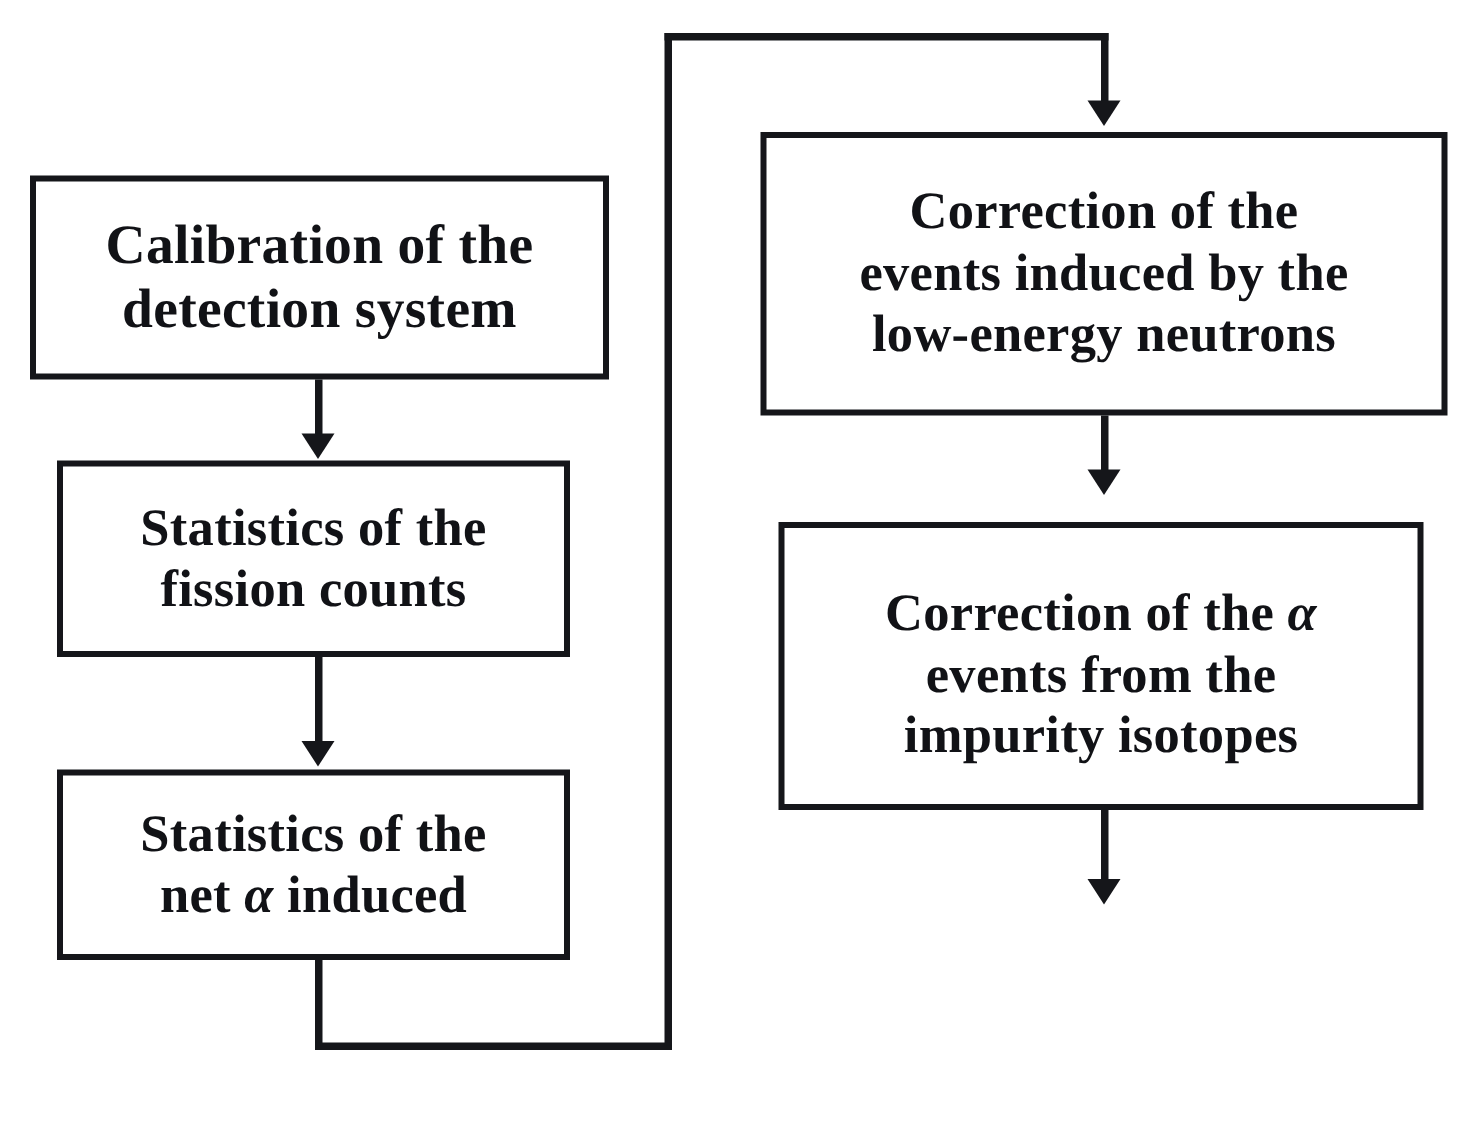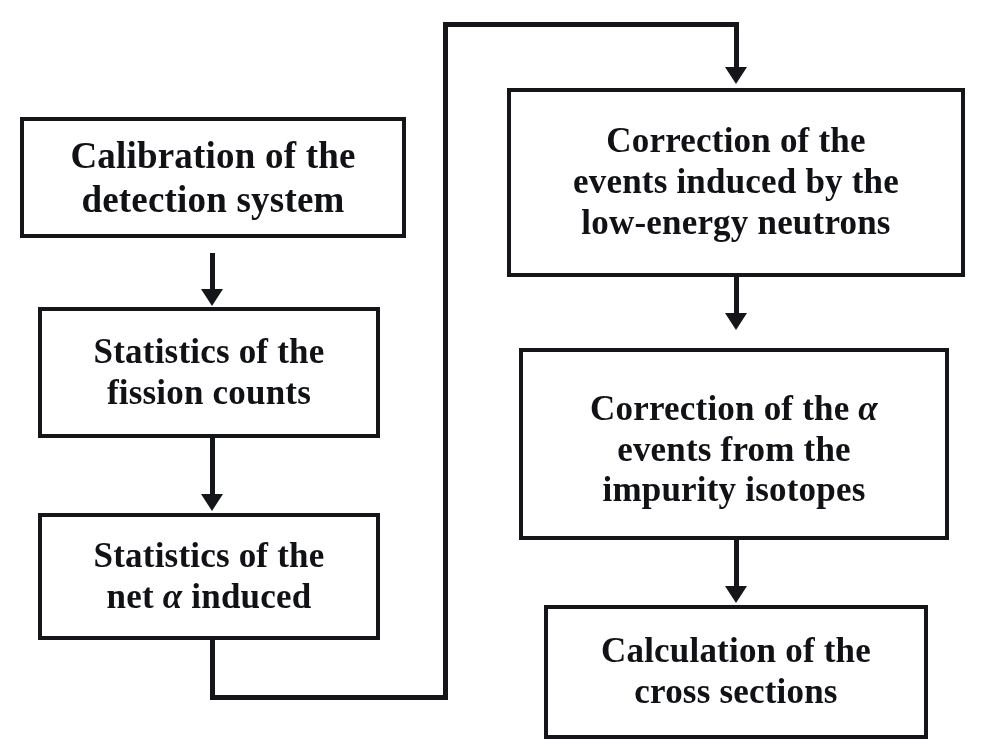--- a/index.html
+++ b/index.html
@@ -27,21 +27,21 @@
   }
   .node .label {
     font-weight: bold;
     color: #111216;
     line-height: 1.17;
     padding: 0 6px;
     letter-spacing: 0.2px;
     white-space: pre-line;
   }
   
-  #node-calibration      { left: 20px;  top: 117px; width: 386px; height: 121px; }
+  #node-calibration      { left: 20px;  top: 117px; width: 386px; height: 136px; }
   #node-fission-stats    { left: 38px;  top: 307px; width: 342px; height: 131px; }
   #node-alpha-stats      { left: 38px;  top: 513px; width: 342px; height: 127px; }
   #node-neutron-corr     { left: 507px; top: 88px;  width: 458px; height: 189px; }
   #node-impurity-corr    { left: 519px; top: 348px; width: 430px; height: 192px; }
   #node-cross-sections   { left: 544px; top: 605px; width: 384px; height: 134px; }
 
   #node-calibration .label    { font-size: 37px; }
   #node-fission-stats .label  { font-size: 35px; }
   #node-alpha-stats .label    { font-size: 35px; }
   #node-neutron-corr .label   { font-size: 35px; }
@@ -95,24 +95,20 @@
 events induced by the
 low-energy neutrons</div>
   </div>
 
   <div class="node" id="node-impurity-corr">
     <div class="label"><span>Correction of the </span><span class="alpha">α</span><span>
 events from the
 impurity isotopes</span></div>
   </div>
 
-  <div class="node" id="node-cross-sections">
-    <div class="label">Calculation of the
-cross sections</div>
-  </div>
 
   <div class="seg v" style="left:210px; top:253px; height:38px;"></div>
   <div class="arrowhead" style="left:201px; top:289px;"></div>
 
   <div class="seg v" style="left:210px; top:438px; height:57px;"></div>
   <div class="arrowhead" style="left:201px; top:494px;"></div>
 
   <div class="seg v" style="left:210px; top:640px; height:60px;"></div>
   <div class="seg h" style="left:210px; top:695px; width:238px;"></div>
   <div class="seg v" style="left:443px; top:22px; height:675px;"></div>

